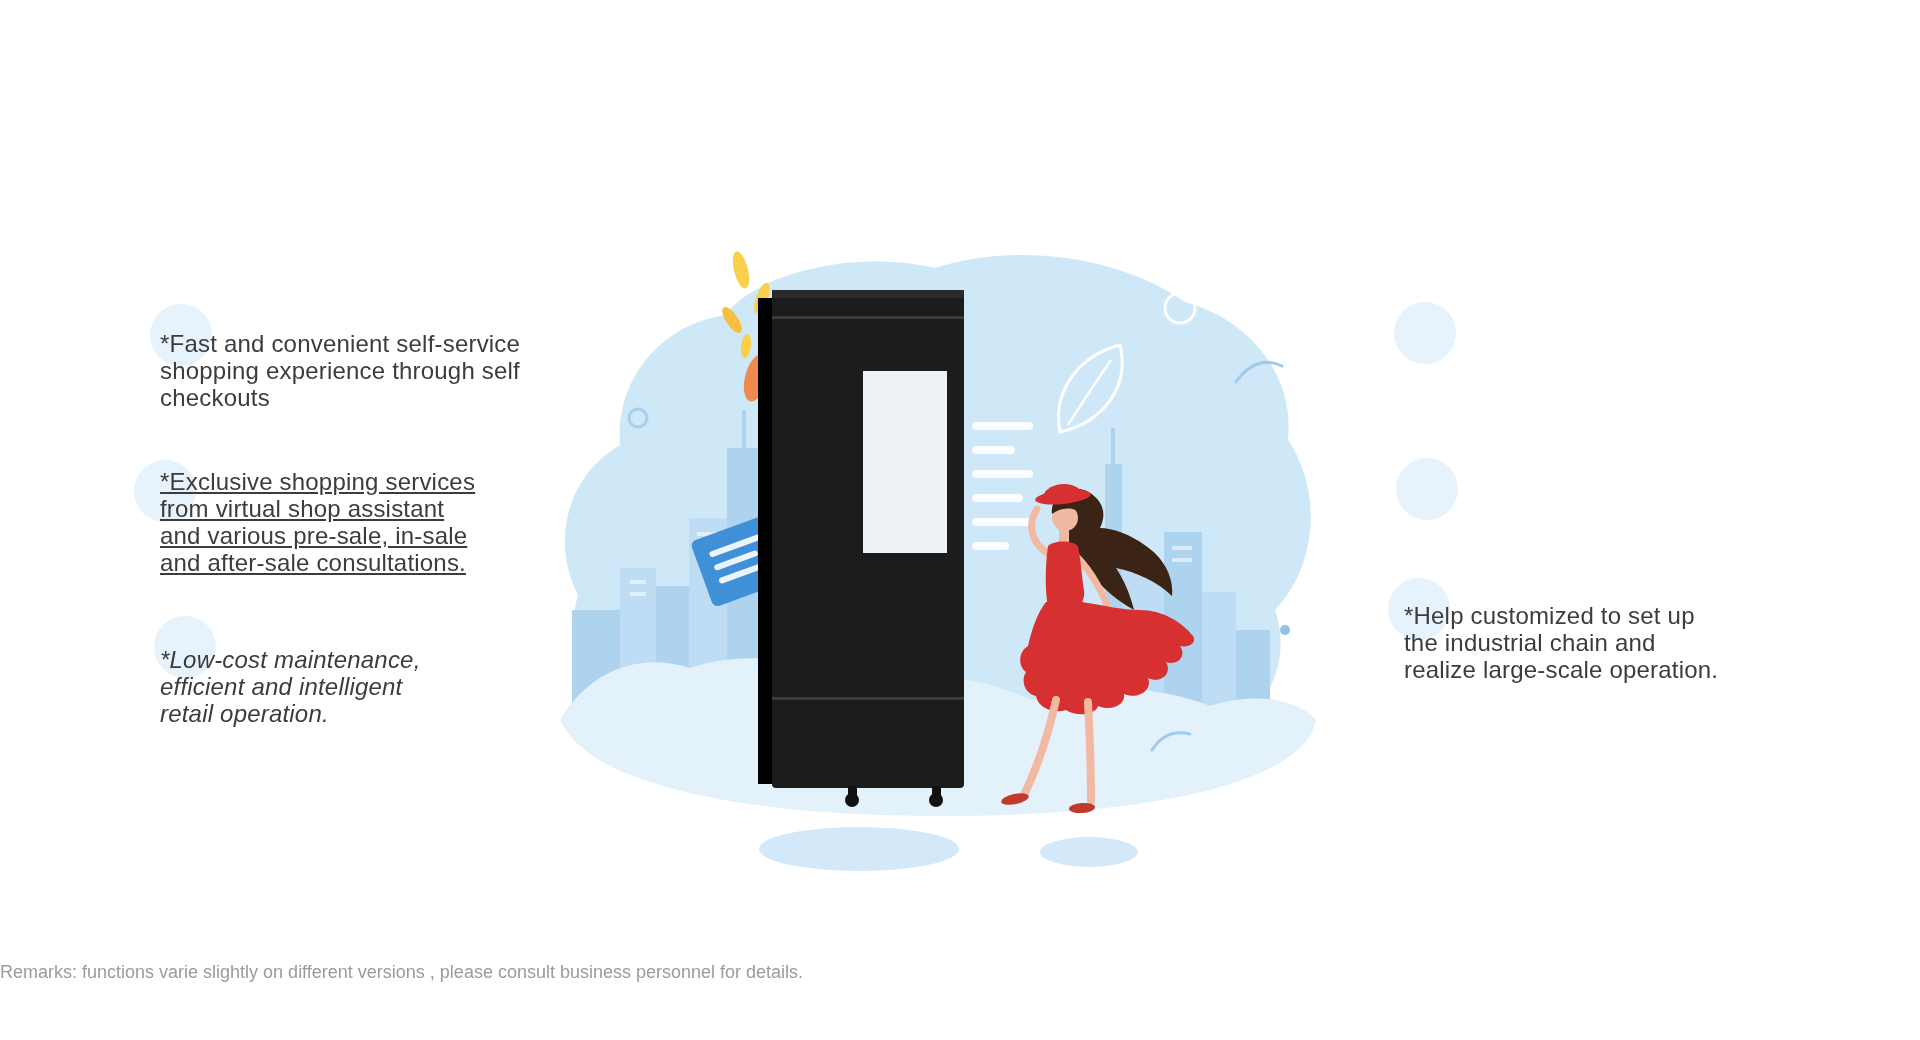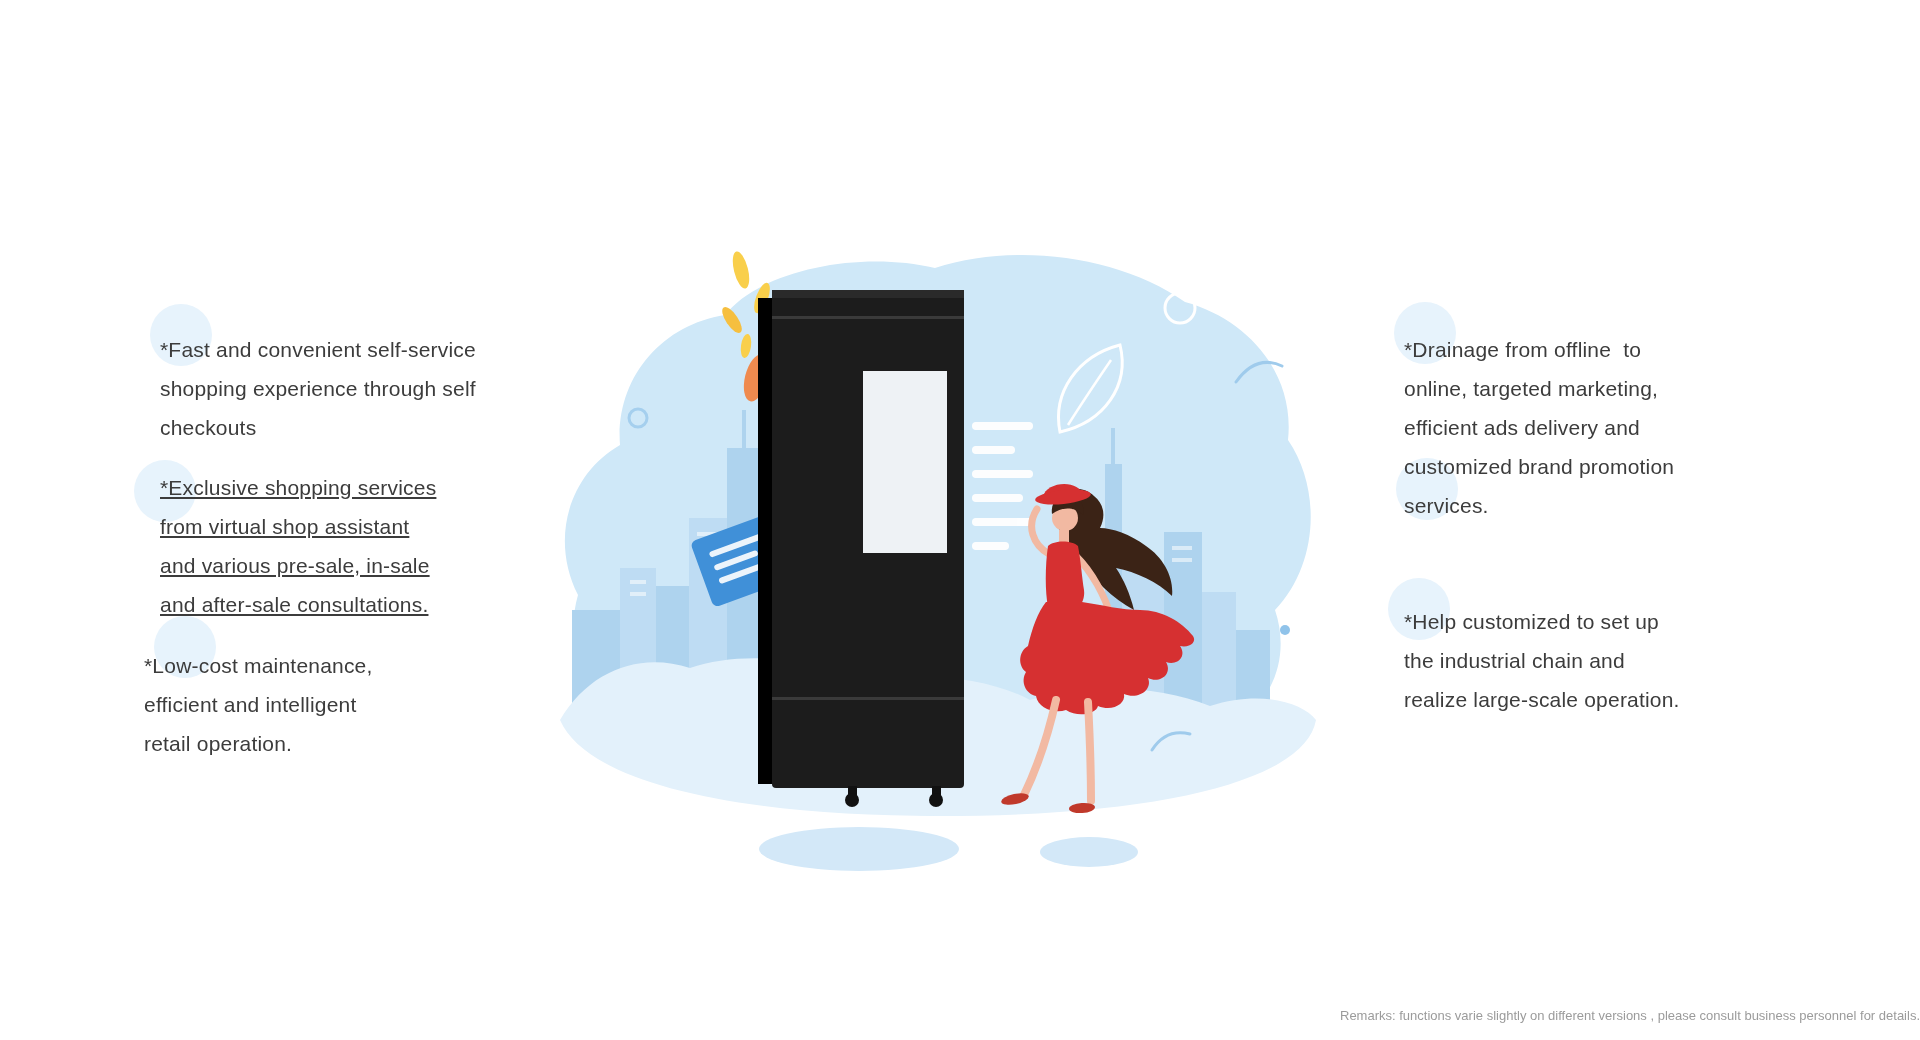--- a/index.html
+++ b/index.html
@@ -16,50 +16,50 @@
     position: absolute;
     width: 62px; height: 62px;
     border-radius: 50%;
     background: #e7f3fc;
     z-index: 1;
   }
   .tb {
     position: absolute;
     z-index: 2;
     white-space: pre-wrap;
-    font-size: 21px;
-    line-height: 39px;
+    font-size: 24px;
+    line-height: 27px;
     color: #3c3c3c;
     letter-spacing: 0.2px;
   }
   #lb0 { left: 160px; top: 330px; width: 480px; }
   #lb1 { left: 160px; top: 468px; width: 480px; text-decoration: underline; }
-  #lb2 { left: 144px; top: 646px; width: 480px; }
+  #lb2 { left: 160px; top: 646px; width: 480px; font-style: italic; }
   #rb0 { left: 1404px; top: 330px; width: 440px; }
   #rb1 { left: 1404px; top: 602px; width: 440px; }
 
   #c1 { left: 150px;  top: 304px; }
   #c2 { left: 134px;  top: 460px; }
   #c3 { left: 154px;  top: 616px; }
   #c4 { left: 1394px; top: 302px; }
   #c5 { left: 1396px; top: 458px; }
   #c6 { left: 1388px; top: 578px; }
 
   .illustration {
     position: absolute;
     left: 560px; top: 250px;
     width: 760px; height: 650px;
     z-index: 0;
   }
   .footer {
     position: absolute;
     left: 0; width: 100%;
-    top: 1008px;
-    text-align: right;
-    font-size: 13px;
+    top: 962px;
+    text-align: left;
+    font-size: 18px;
     color: #9b9b9b;
     z-index: 2;
   }
 </style>
 </head>
 <body>
 
 <div class="canvas">
 
   <div class="accent" id="c1"></div>
@@ -72,25 +72,20 @@
   <div class="tb" id="lb0">*Fast and convenient self-service
 shopping experience through self
 checkouts</div>
   <div class="tb" id="lb1">*Exclusive shopping services
 from virtual shop assistant
 and various pre-sale, in-sale
 and after-sale consultations.</div>
   <div class="tb" id="lb2">*Low-cost maintenance,
 efficient and intelligent
 retail operation.</div>
-  <div class="tb" id="rb0">*Drainage from offline  to
-online, targeted marketing,
-efficient ads delivery and
-customized brand promotion
-services.</div>
   <div class="tb" id="rb1">*Help customized to set up
 the industrial chain and
 realize large-scale operation.</div>
 
   <div class="illustration">
     <svg viewBox="0 0 760 650" width="760" height="650">
 
       <path fill="#cfe8f8" d="M375 18 C455 -8 560 6 625 52 C690 70 735 125 728 190 C762 240 758 315 715 360 C735 420 700 475 640 488 C610 540 530 560 470 535 C420 575 330 575 280 540 C200 560 120 535 90 480 C30 460 2 400 18 345 C-10 290 8 225 60 195 C55 130 100 75 165 65 C200 20 300 0 375 18 Z"></path>
 
       <g>

